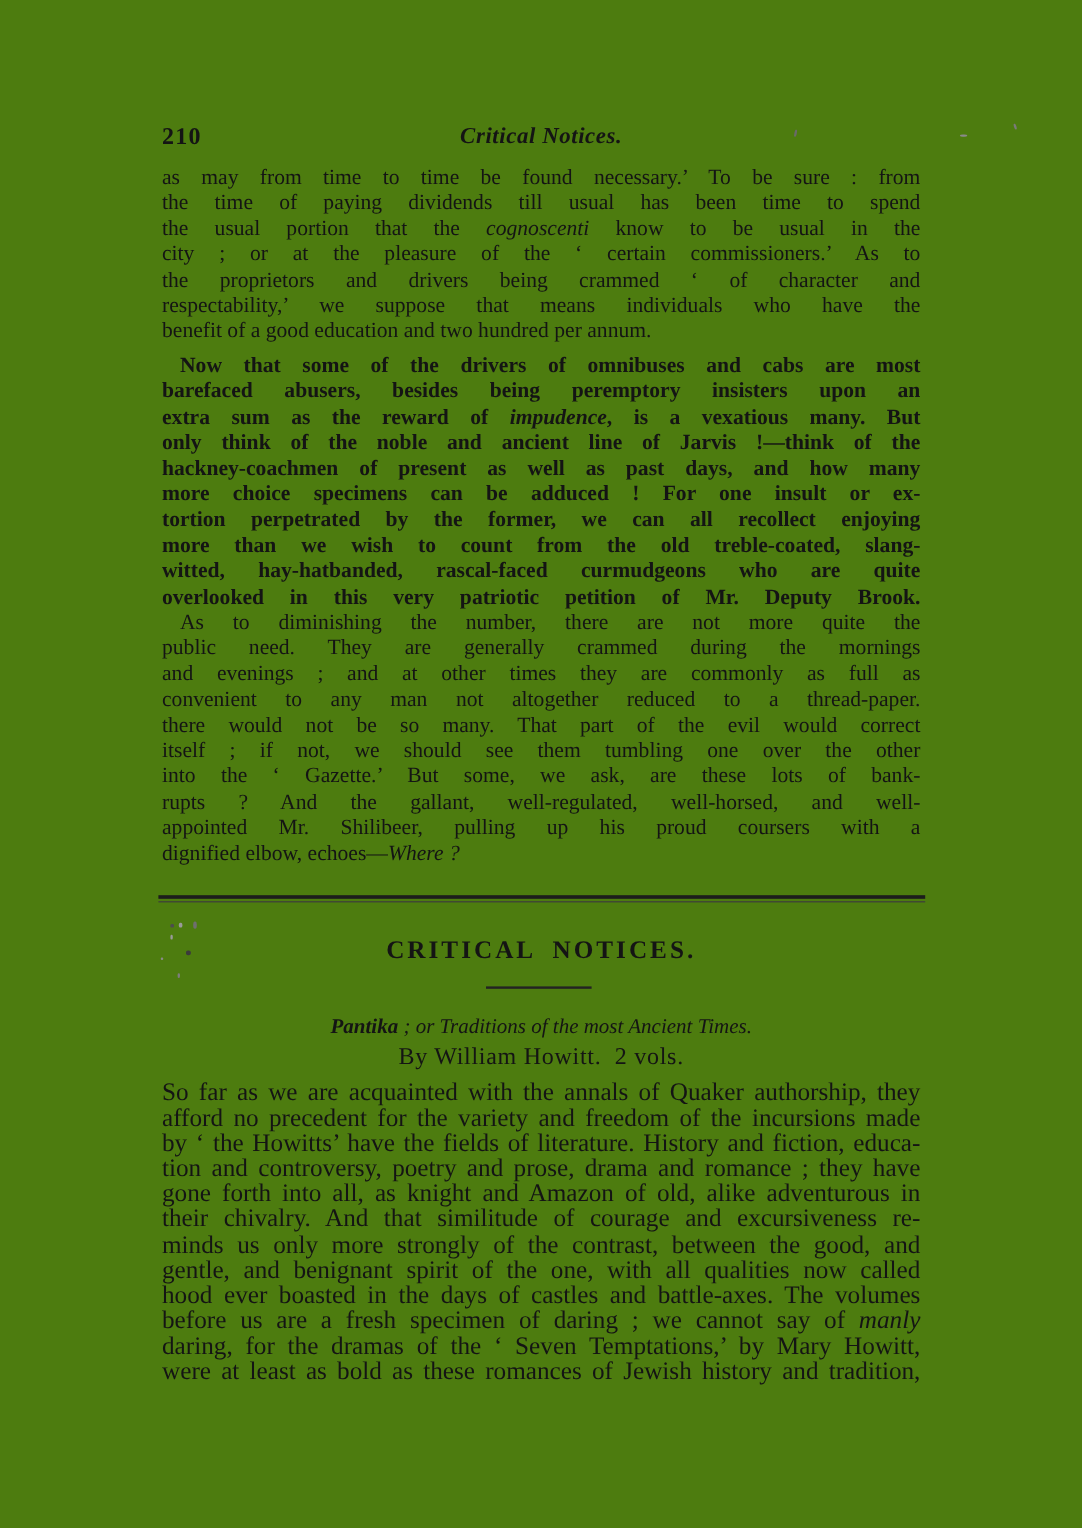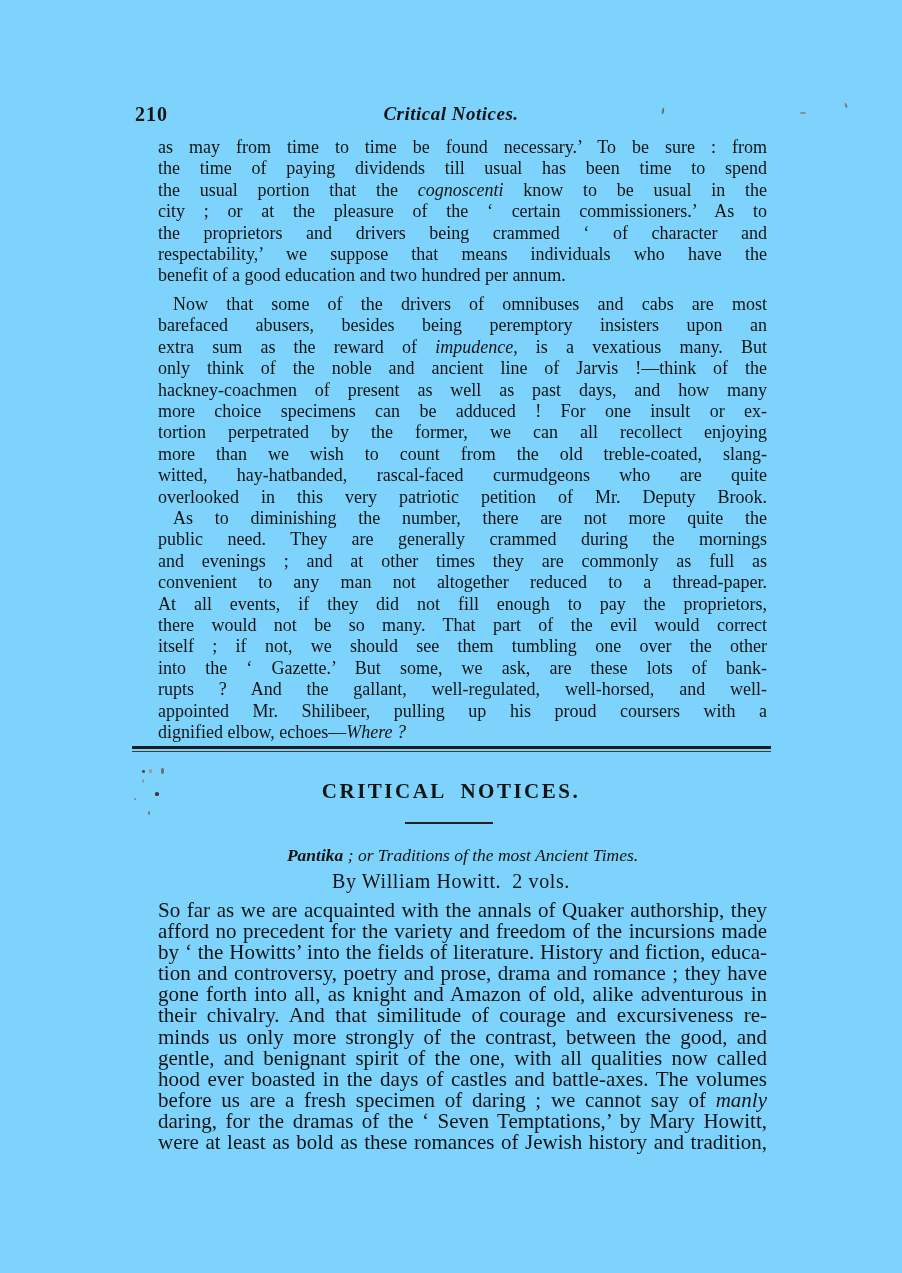--- a/index.html
+++ b/index.html
@@ -1,42 +1,42 @@
 <!DOCTYPE html>
 <html><head>
 <meta charset="utf-8">
 <style>
   html,body{margin:0;padding:0;background:#e9e9e9;}
   .page{
     position:relative;
     width:902px;height:1273px;
-    background:#7dd3fc;
+    background:#4d7c0f;
     color:#141414;
     font-family:"Liberation Serif","DejaVu Serif",serif;
     overflow:hidden;
   }
   .abs{position:absolute;}
   .col{left:135px;width:632px;}
 
   
   .page-number{left:135px;top:103px;font-size:20px;font-weight:bold;letter-spacing:1px;}
   .running-head{left:135px;top:103px;width:632px;text-align:center;
     font-size:19px;font-weight:bold;font-style:italic;letter-spacing:0.5px;}
 
   
   .para{font-size:18px;line-height:21.4px;}
-  .tl{text-align:justify;text-align-last:justify;margin-left:23px;}
+  .tl{text-align:justify;text-align-last:justify;}
   .tl.last{text-align-last:left;}
   .tl.ind{text-indent:15px;}
   .it{font-style:italic;}
   .bd{font-weight:bold;}
   .center .tl{text-align:center;text-align-last:center;}
 
   #para1{top:137px;}
-  #para2{top:294px;}
+  #para2{top:294px;font-weight:bold;}
   #para3{top:508px;}
 
   
   .double-rule{left:132px;top:746px;width:639px;height:2px;
     border-top:3px solid #1c1c1c;border-bottom:1.5px solid #3d3d3d;}
   .short-rule{left:405px;top:822px;width:88px;height:0;
     border-top:2.5px solid #232323;}
 
   
   .section-heading{left:135px;top:779px;width:632px;text-align:center;
@@ -76,21 +76,20 @@
       <div class="tl"><span>tortion perpetrated by the former, we can all recollect enjoying</span></div>
       <div class="tl"><span>more than we wish to count from the old treble-coated, slang-</span></div>
       <div class="tl"><span>witted, hay-hatbanded, rascal-faced curmudgeons who are quite</span></div>
       <div class="tl"><span>overlooked in this very patriotic petition of Mr. Deputy Brook.</span></div>
     </div>
   <div class="abs col para" id="para3">
       <div class="tl ind"><span>As to diminishing the number, there are not more quite the</span></div>
       <div class="tl"><span>public need. They are generally crammed during the mornings</span></div>
       <div class="tl"><span>and evenings ; and at other times they are commonly as full as</span></div>
       <div class="tl"><span>convenient to any man not altogether reduced to a thread-paper.</span></div>
-      <div class="tl"><span>At all events, if they did not fill enough to pay the proprietors,</span></div>
       <div class="tl"><span>there would not be so many. That part of the evil would correct</span></div>
       <div class="tl"><span>itself ; if not, we should see them tumbling one over the other</span></div>
       <div class="tl"><span>into the ‘ Gazette.’ But some, we ask, are these lots of bank-</span></div>
       <div class="tl"><span>rupts ? And the gallant, well-regulated, well-horsed, and well-</span></div>
       <div class="tl"><span>appointed Mr. Shilibeer, pulling up his proud coursers with a</span></div>
       <div class="tl last"><span>dignified elbow, echoes—</span><span class="it">Where ?</span></div>
     </div>
 
   <div class="abs double-rule"></div>
 
@@ -98,21 +97,21 @@
   <div class="abs short-rule"></div>
 
   <div class="abs col review-title center">
       <div class="tl"><span class="it bd">Pantika</span><span class="it"> ; or Traditions of the most Ancient Times.</span></div>
     </div>
   <div class="abs review-byline">By William Howitt.&nbsp; 2 vols.</div>
 
   <div class="abs col para" id="review-para">
       <div class="tl"><span>So far as we are acquainted with the annals of Quaker authorship, they</span></div>
       <div class="tl"><span>afford no precedent for the variety and freedom of the incursions made</span></div>
-      <div class="tl"><span>by ‘ the Howitts’ into the fields of literature. History and fiction, educa-</span></div>
+      <div class="tl"><span>by ‘ the Howitts’ have the fields of literature. History and fiction, educa-</span></div>
       <div class="tl"><span>tion and controversy, poetry and prose, drama and romance ; they have</span></div>
       <div class="tl"><span>gone forth into all, as knight and Amazon of old, alike adventurous in</span></div>
       <div class="tl"><span>their chivalry. And that similitude of courage and excursiveness re-</span></div>
       <div class="tl"><span>minds us only more strongly of the contrast, between the good, and</span></div>
       <div class="tl"><span>gentle, and benignant spirit of the one, with all qualities now called</span></div>
       <div class="tl"><span>hood ever boasted in the days of castles and battle-axes. The volumes</span></div>
       <div class="tl"><span>before us are a fresh specimen of daring ; we cannot say of </span><span class="it">manly</span></div>
       <div class="tl"><span>daring, for the dramas of the ‘ Seven Temptations,’ by Mary Howitt,</span></div>
       <div class="tl"><span>were at least as bold as these romances of Jewish history and tradition,</span></div>
     </div>

